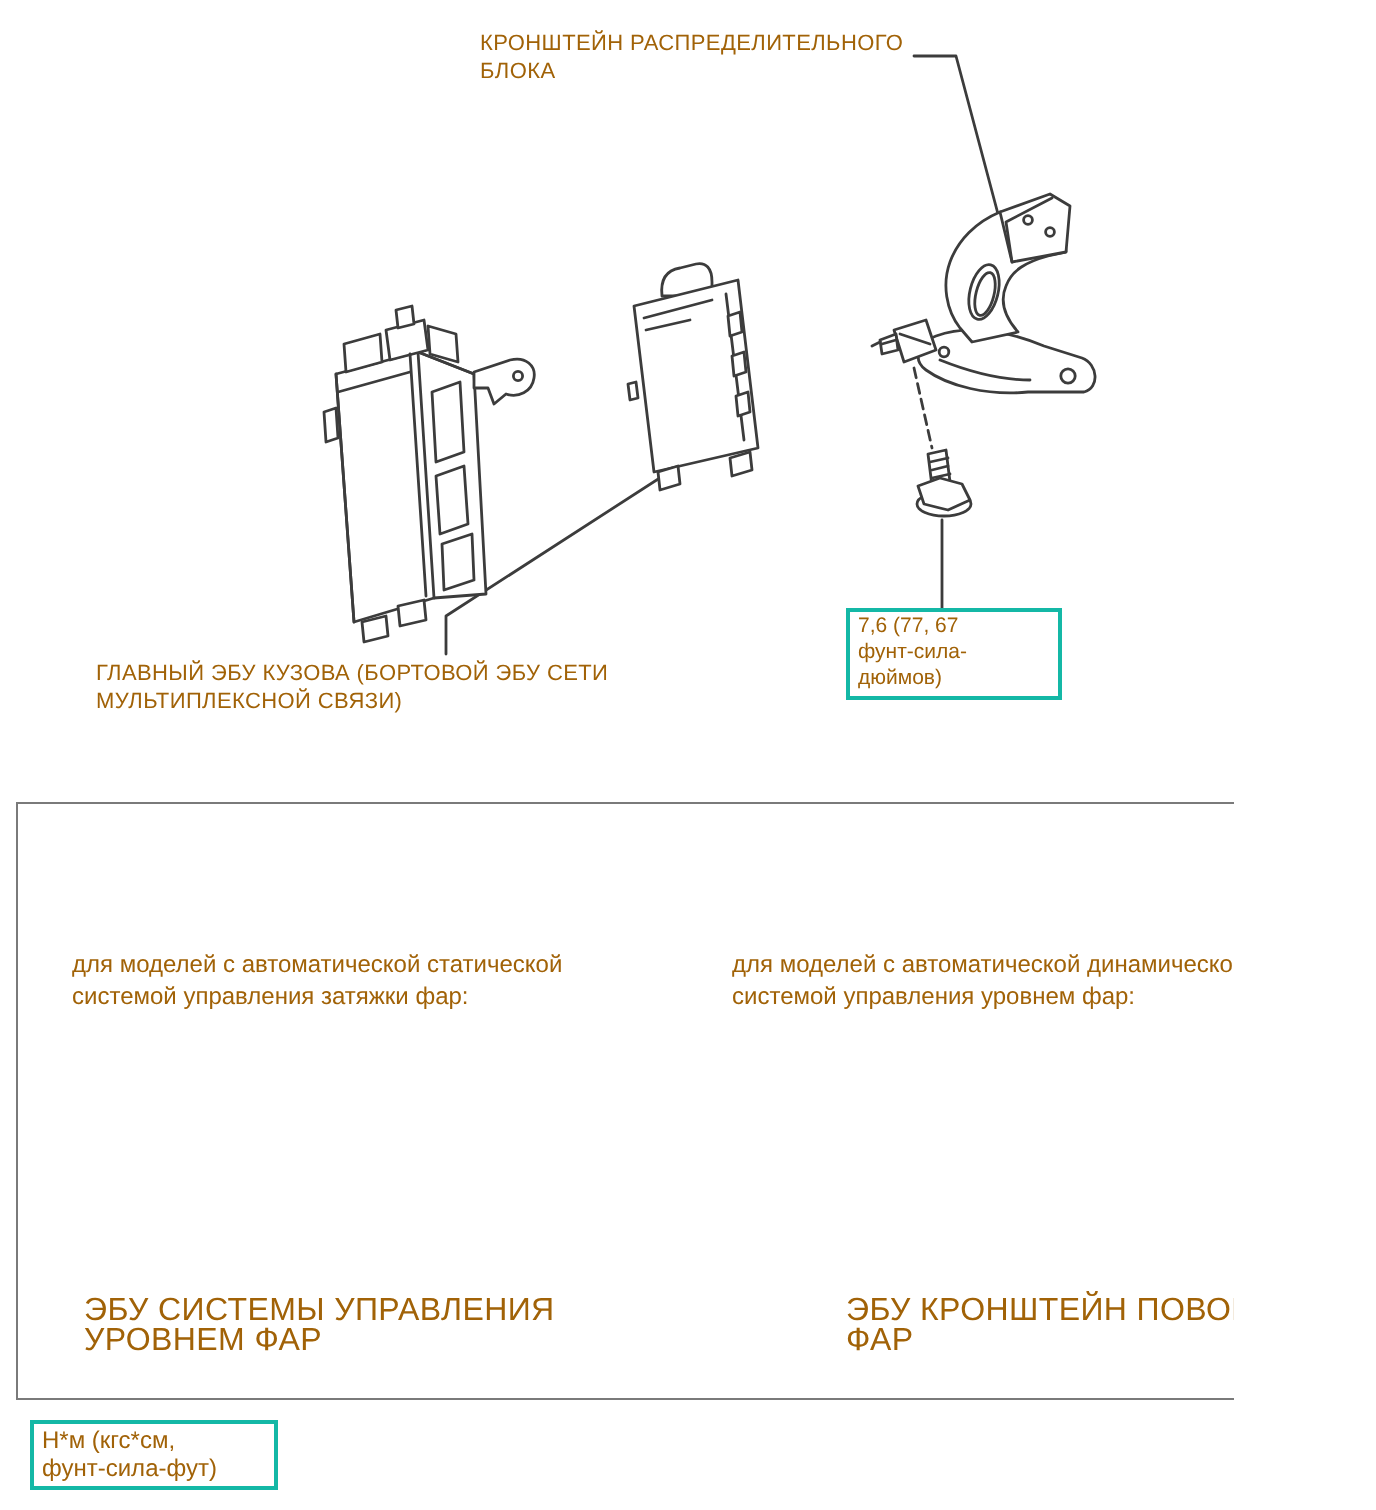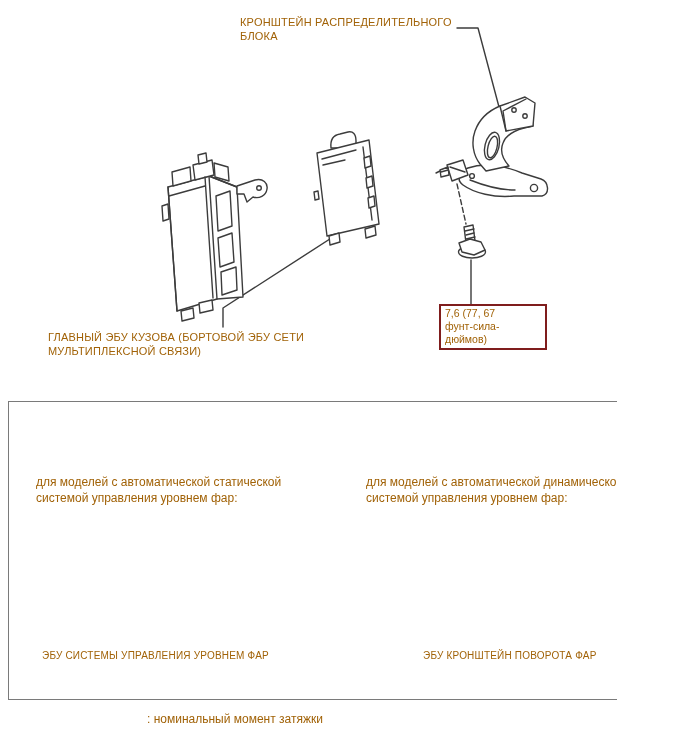--- a/index.html
+++ b/index.html
@@ -7,32 +7,32 @@
     position:relative;
     width:617px;height:755px;
     background:#ffffff;
     font-family:"Liberation Sans",sans-serif;
     color:#a16207;
     overflow:hidden;
   }
   .abs{position:absolute;}
   .ml{white-space:pre-line;}
   .caps-label{font-size:11px;line-height:14px;letter-spacing:0.2px;}
-  .caps-label-lg{font-size:10px;line-height:15px;letter-spacing:0.2px;}
+  .caps-label-lg{font-size:16px;line-height:15px;letter-spacing:0.2px;}
   .sentence{font-size:12px;line-height:16px;}
   #artwork{position:absolute;left:0;top:0;width:688px;height:755px;pointer-events:none;}
   #artwork path,#artwork polyline,#artwork circle,#artwork ellipse,#artwork line{
     stroke:#3c3c3c;stroke-width:1.4;fill:none;stroke-linecap:round;stroke-linejoin:round;
   }
   #artwork .face{fill:#ffffff;}
   .spec-box{
-    border:2px solid #7f1d1d;
+    border:2px solid #14b8a6;
     background:#ffffff;
     padding:1px 4px 2px 4px;
-    font-size:10.5px;line-height:13px;margin-left:16px;
+    font-size:10.5px;line-height:13px;
   }
   .frame-box{
     border:1px solid #7a7a7a;
     background:#ffffff;
   }
   .legend-note{font-size:12px;line-height:15px;}
 </style>
 </head>
 <body>
 
@@ -165,25 +165,26 @@
   <div class="abs spec-box ml" style="left:423px;top:304px;width:96px;">7,6 (77, 67
 фунт-сила-дюймов)</div>
 
   <div class="abs caps-label ml" style="left:48px;top:330px;width:330px;">ГЛАВНЫЙ ЭБУ КУЗОВА (БОРТОВОЙ ЭБУ СЕТИ
 МУЛЬТИПЛЕКСНОЙ СВЯЗИ)</div>
 
   <div class="abs frame-box" style="left:8px;top:401px;width:668px;height:297px;"></div>
 
 
   <div class="abs sentence ml" style="left:36px;top:474px;width:300px;">для моделей с автоматической статической
-системой управления уровнем фар:</div>
+системой управления затяжки фар:</div>
 
   <div class="abs sentence ml" style="left:366px;top:474px;width:300px;">для моделей с автоматической динамической
 системой управления уровнем фар:</div>
 
   <div class="abs caps-label-lg" style="left:42px;top:648px;width:320px;">ЭБУ СИСТЕМЫ УПРАВЛЕНИЯ УРОВНЕМ ФАР</div>
 
   <div class="abs caps-label-lg" style="left:423px;top:648px;width:250px;">ЭБУ КРОНШТЕЙН ПОВОРОТА ФАР</div>
 
+  <div class="abs spec-box ml" style="left:15px;top:710px;width:112px;font-size:12px;line-height:14px;">Н*м (кгс*см,
+фунт-сила-фут)</div>
 
-  <div class="abs legend-note" style="left:147px;top:712px;width:300px;">: номинальный момент затяжки</div>
 
 </div>
 
 </body></html>

